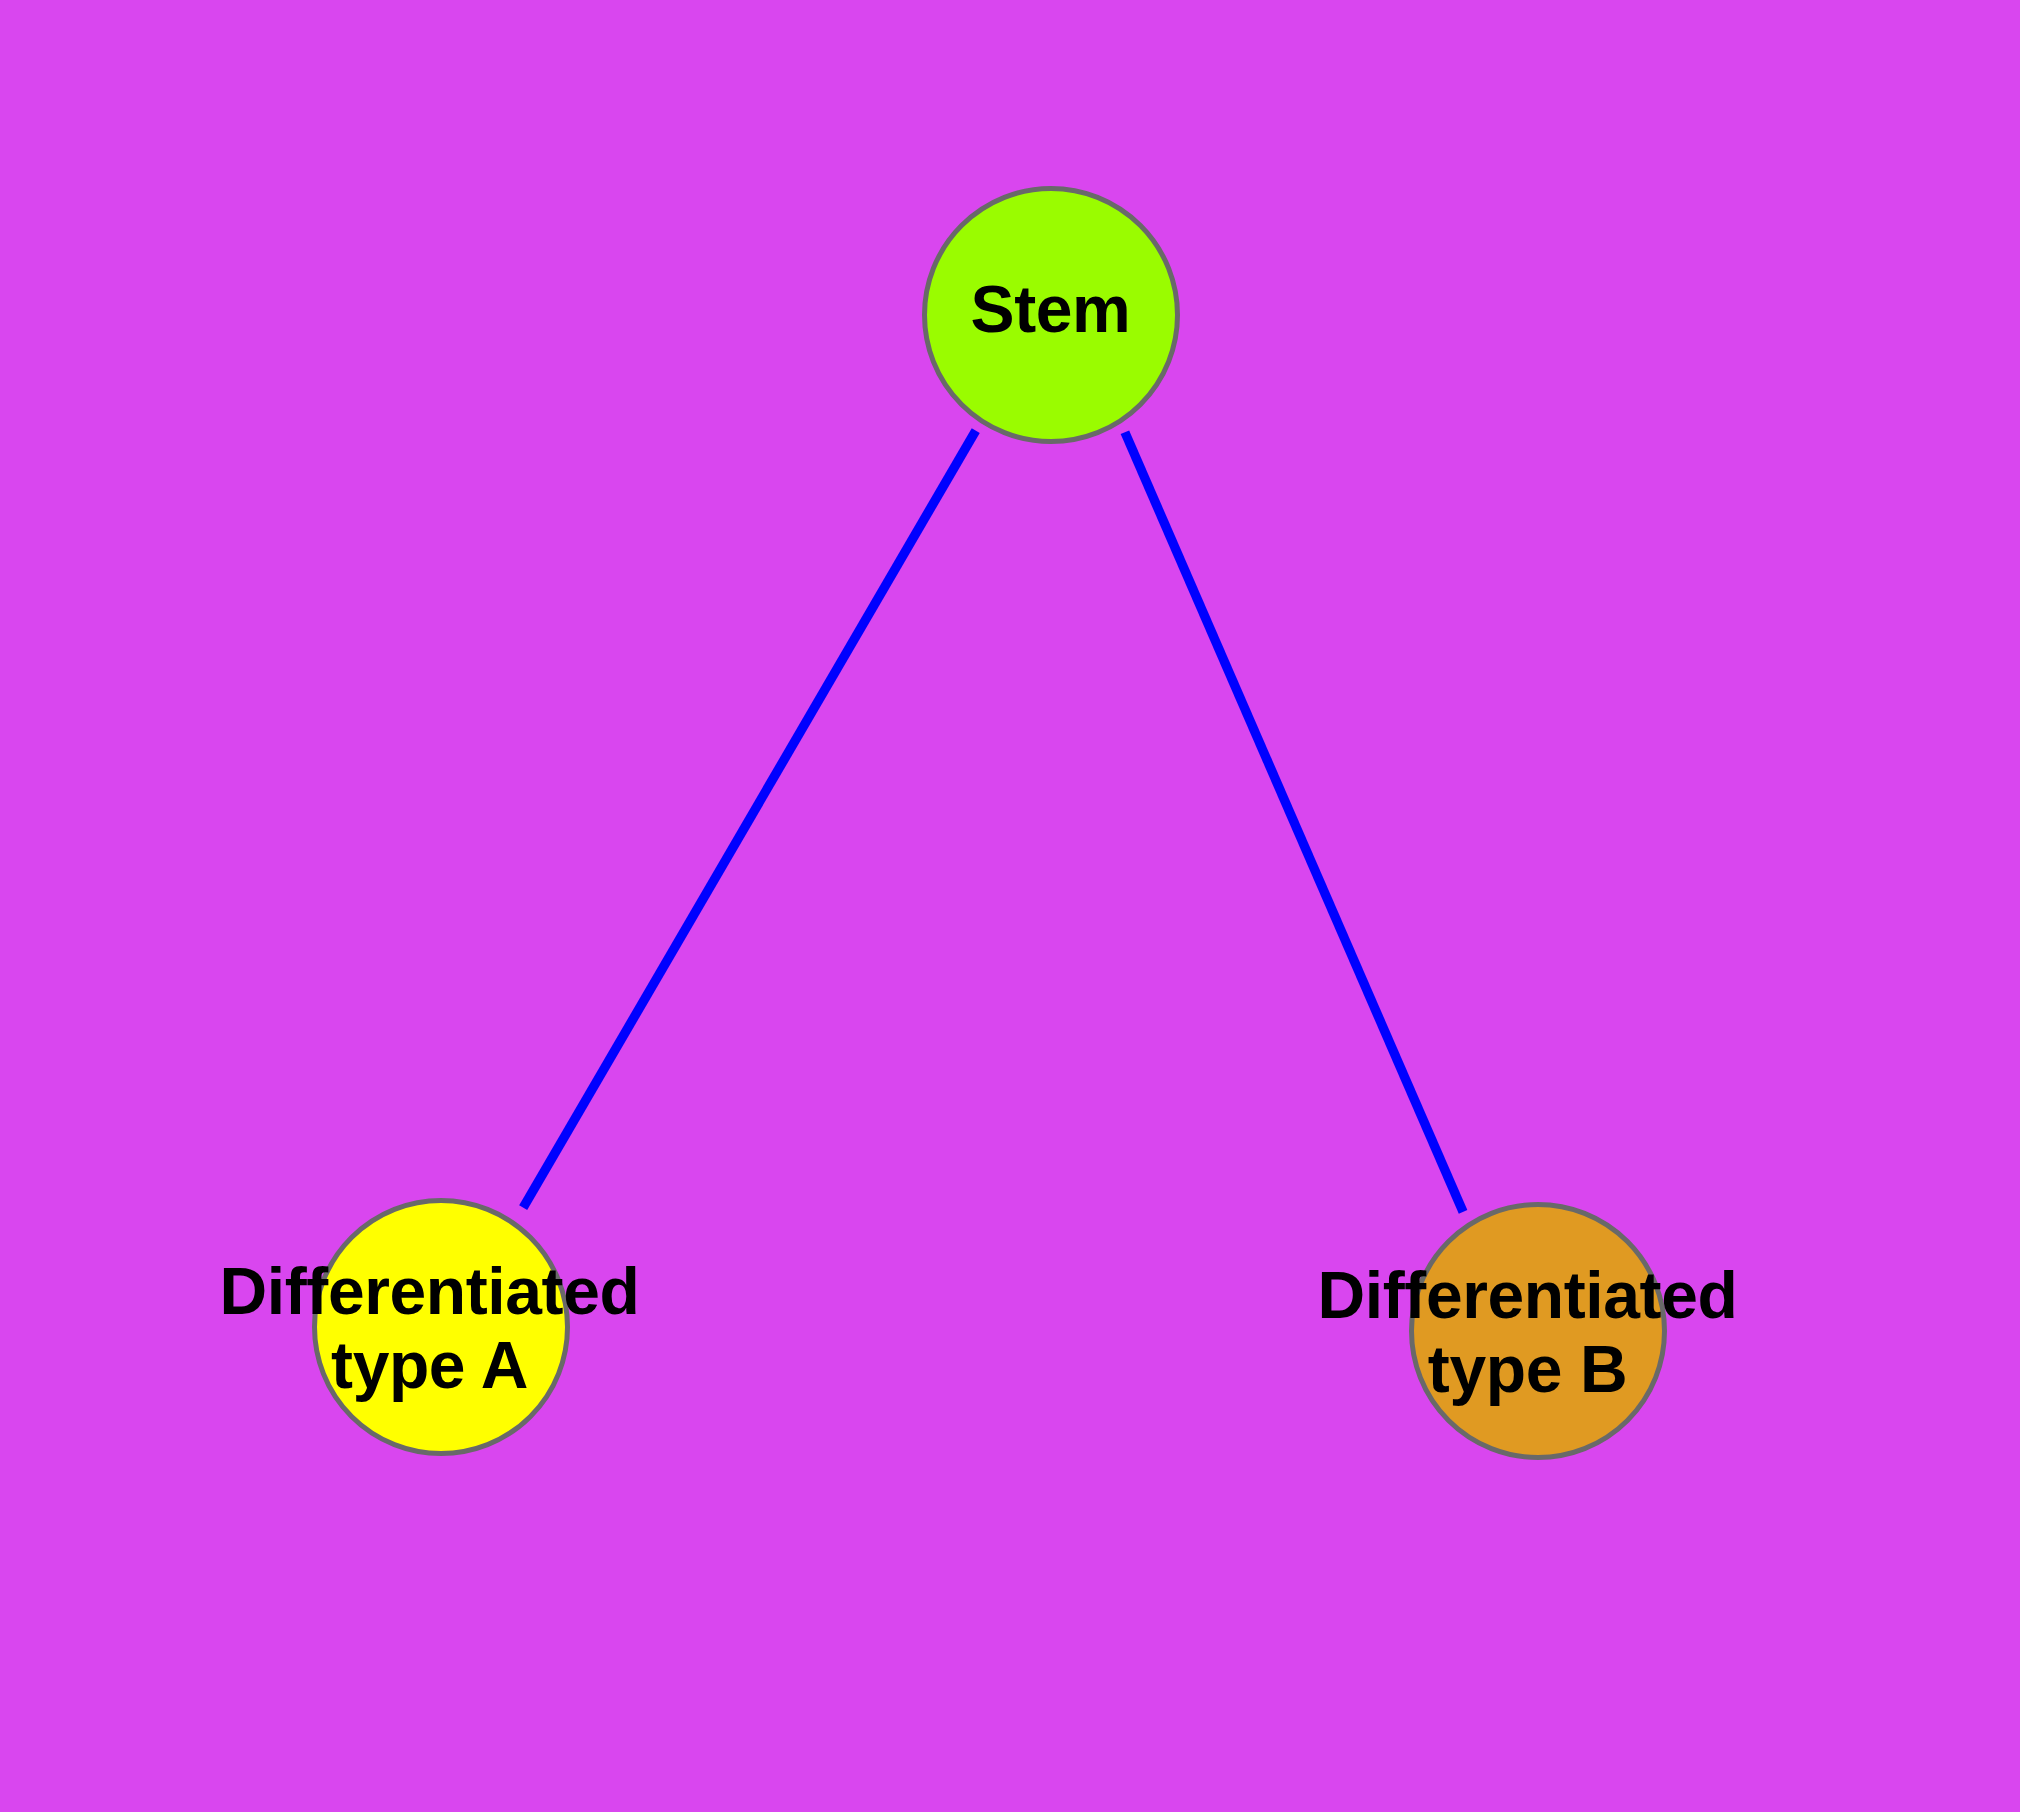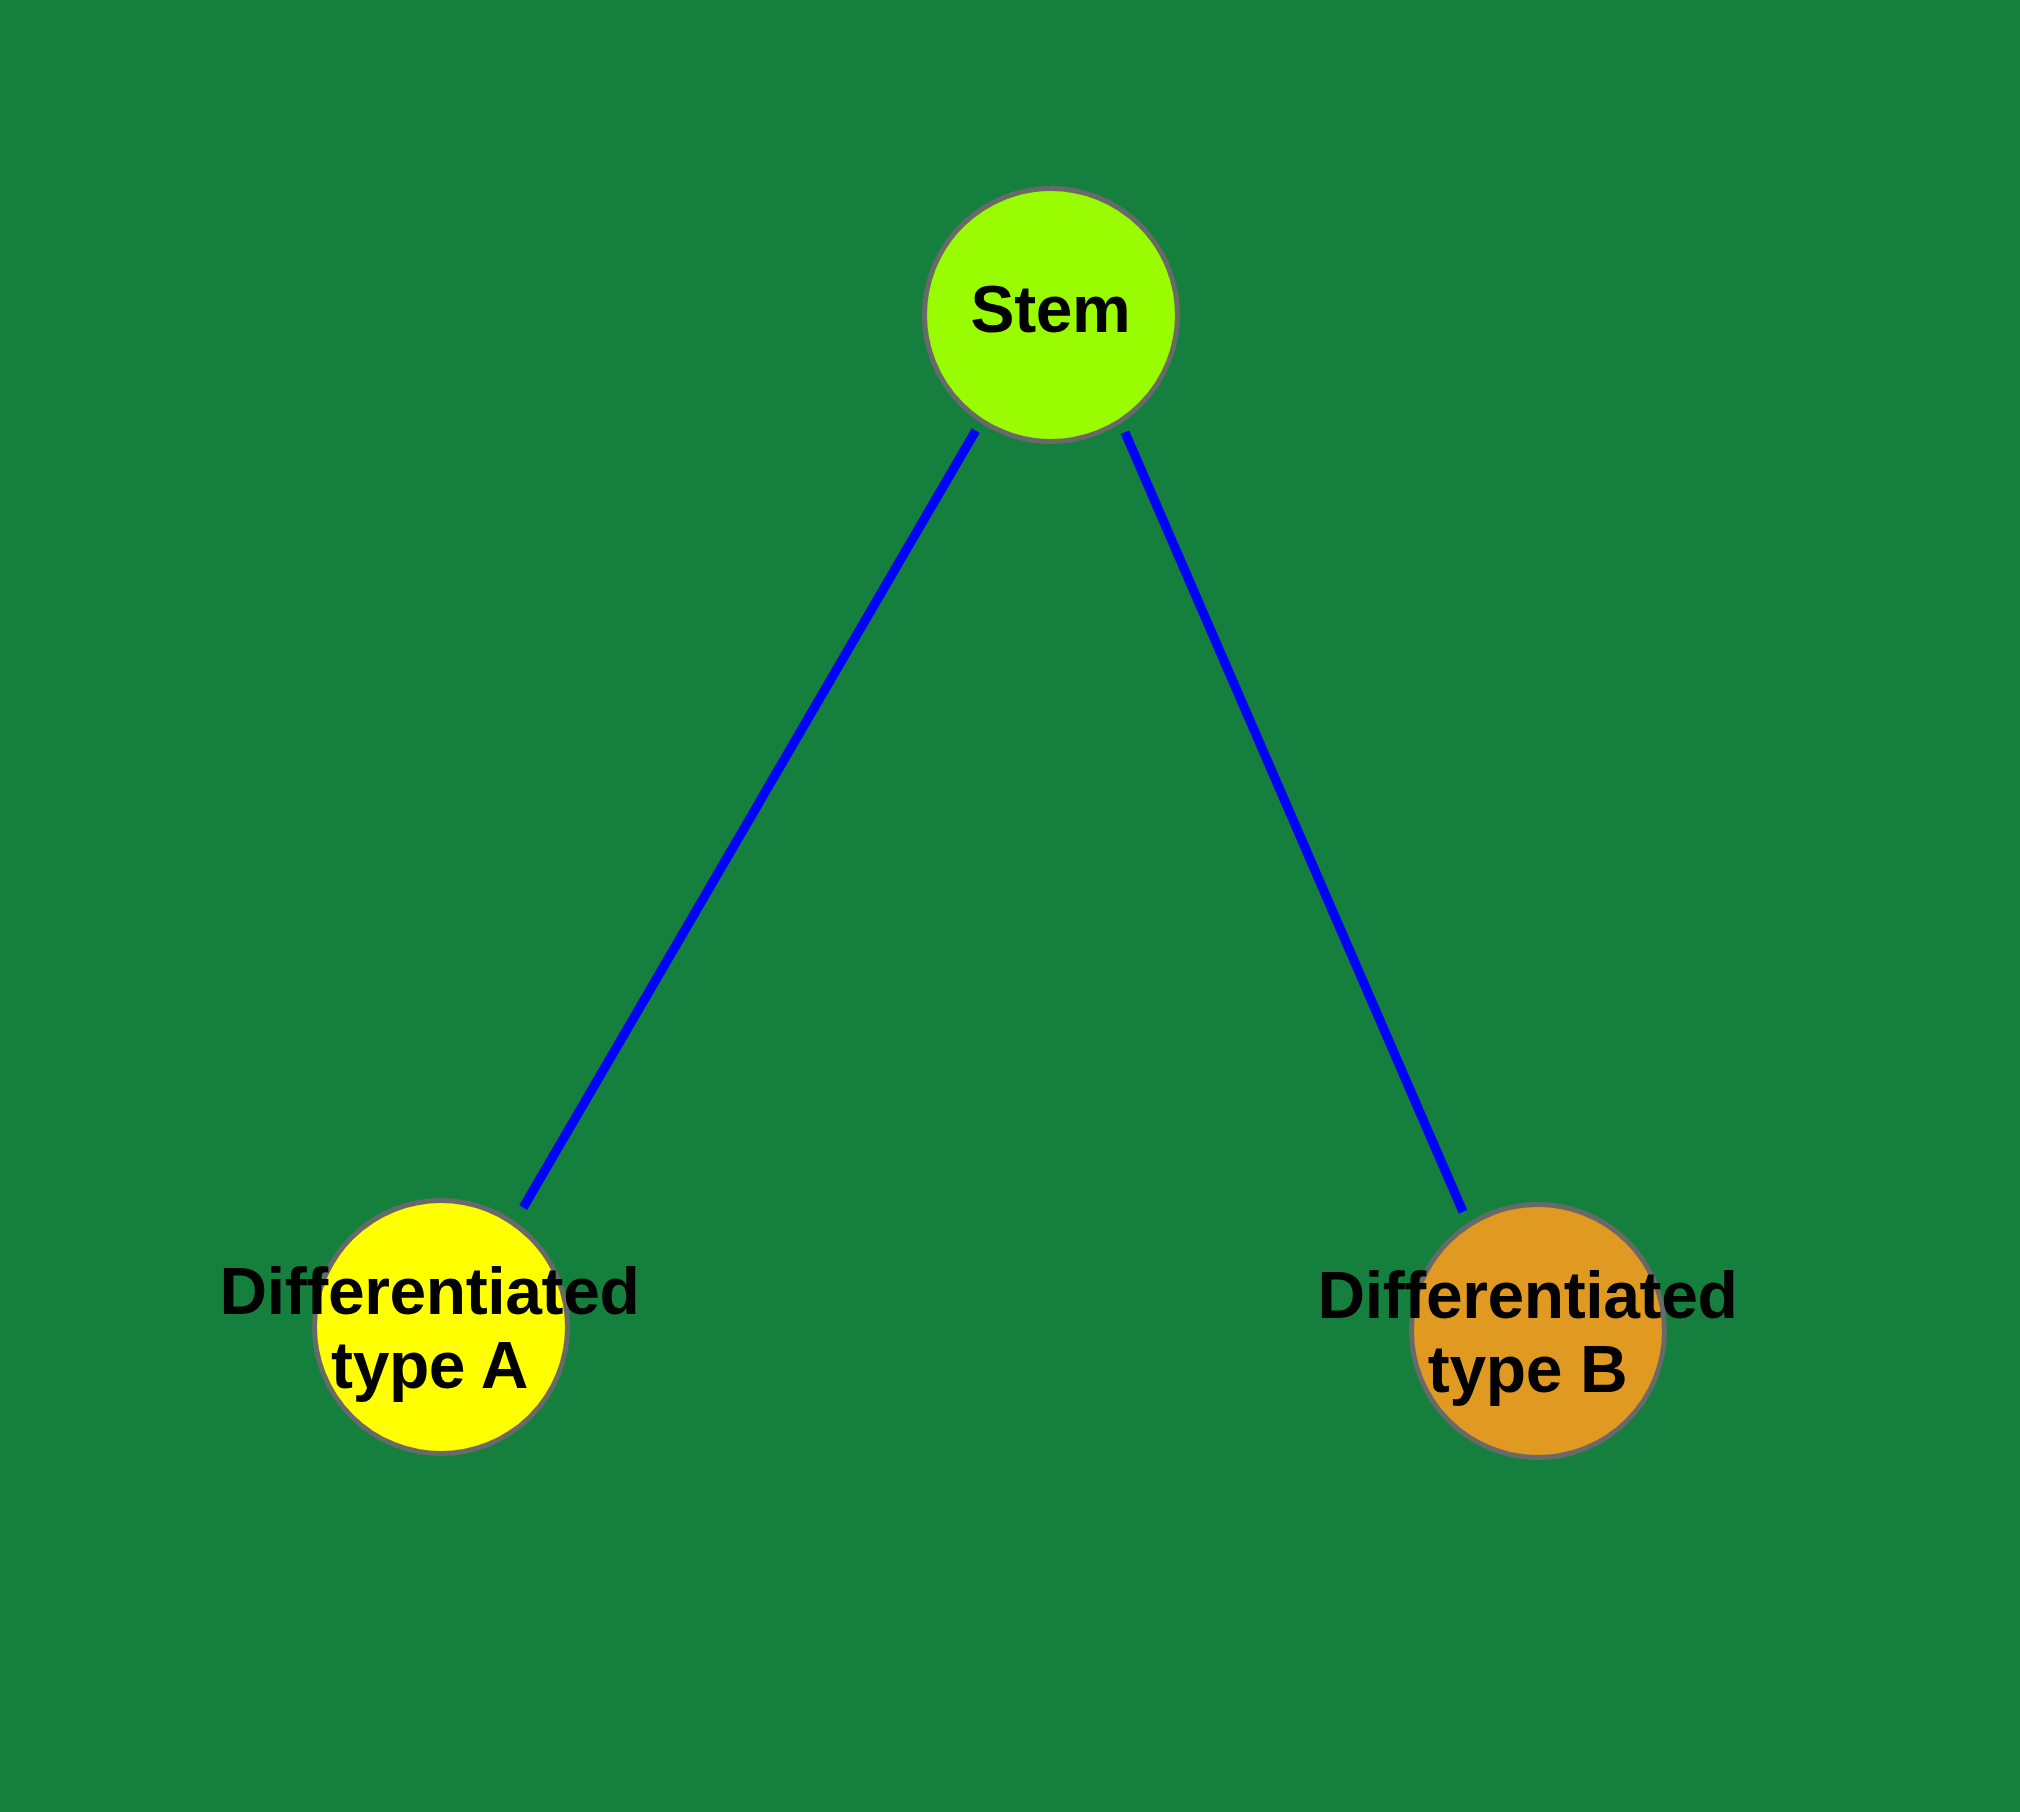--- a/index.html
+++ b/index.html
@@ -9,21 +9,21 @@
   body {
     width: 2021px;
     height: 1812px;
     overflow: hidden;
     font-family: "Liberation Sans", sans-serif;
   }
   #graph-canvas {
     position: relative;
     width: 2021px;
     height: 1812px;
-    background: #15803d;
+    background: #d946ef;
   }
   #edge-layer {
     position: absolute;
     left: 0;
     top: 0;
     width: 2021px;
     height: 1812px;
   }
   .node {
     position: absolute;

